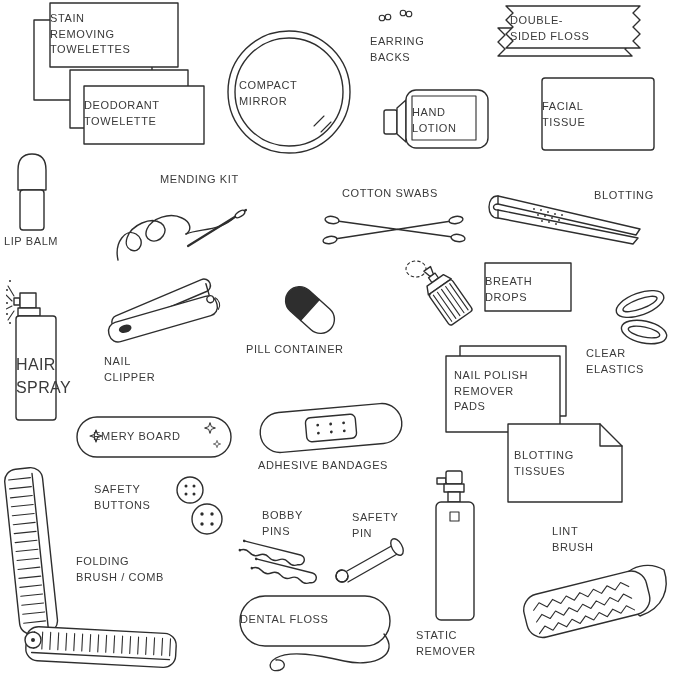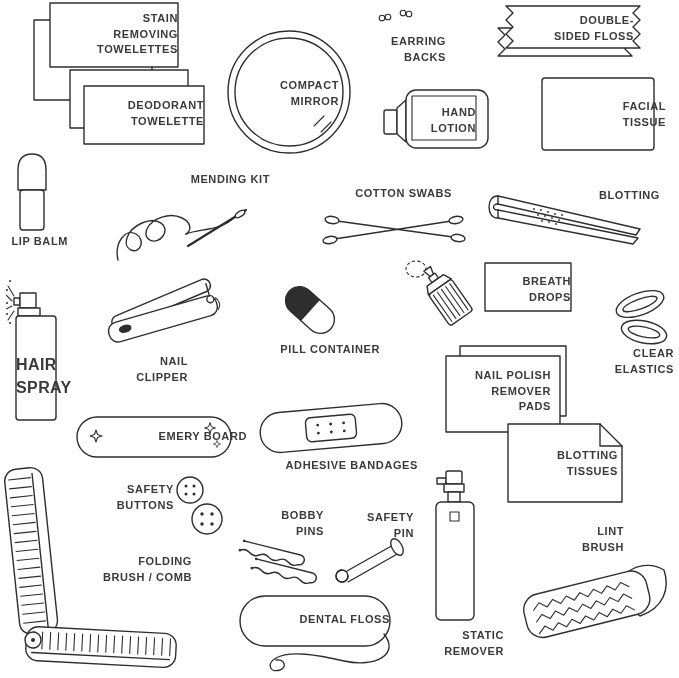--- a/index.html
+++ b/index.html
@@ -1,21 +1,21 @@
 <!DOCTYPE html>
 <html><head>
 <meta charset="utf-8">
 <style>
   html,body{margin:0;padding:0;background:#fff;}
   .canvas{position:relative;width:679px;height:678px;background:#ffffff;overflow:hidden;
           font-family:"Liberation Sans","DejaVu Sans",sans-serif;}
   .item{position:absolute;}
   .item>svg{position:absolute;left:0;top:0;display:block;}
-  .label{position:absolute;text-align:right;color:#3a3a3a;font-size:11px;line-height:1.42;
-         letter-spacing:0.6px;white-space:pre-line;font-weight:bold;}
+  .label{position:absolute;text-align:left;color:#3a3a3a;font-size:11px;line-height:1.42;
+         letter-spacing:0.6px;white-space:pre-line;}
   .fs10{font-size:16px;letter-spacing:0.4px;}
   .s{fill:none;stroke:#2e2e2e;stroke-width:1.4;stroke-linecap:round;stroke-linejoin:round;}
   .sf{fill:#ffffff;stroke:#2e2e2e;stroke-width:1.4;stroke-linejoin:round;}
   .ink{fill:#2e2e2e;stroke:none;}
   .thin{stroke-width:1.1;}
   .dash{stroke-dasharray:2.5 3;}
 </style>
 </head>
 <body>
 
@@ -217,21 +217,21 @@
     </svg>
     <div class="label" style="left:2px;top:64px;width:88px">CLEAR
 ELASTICS</div>
   </div>
 
   <div class="item" style="left:444px;top:344px;width:128px;height:92px">
     <svg width="128" height="92" viewBox="0 0 128 92">
       <rect class="sf" x="16" y="2" width="106" height="70"></rect>
       <rect class="sf" x="2" y="12" width="114" height="76"></rect>
     </svg>
-    <div class="label" style="left:17px;top:24px;width:90px">NAIL POLISH
+    <div class="label" style="left:10px;top:24px;width:90px">NAIL POLISH
 REMOVER
 PADS</div>
   </div>
 
   <div class="item" style="left:74px;top:408px;width:162px;height:56px">
     <svg width="162" height="56" viewBox="0 0 162 56">
       <rect class="sf" x="3" y="9" width="154" height="40" rx="20"></rect>
       <path class="sf thin" transform="translate(22,28)" d="M0,-6 L1.5,-1.5 L6,0 L1.5,1.5 L0,6 L-1.5,1.5 L-6,0 L-1.5,-1.5 Z"></path>
       <path class="sf thin" transform="translate(136,20) scale(0.9)" d="M0,-6 L1.5,-1.5 L6,0 L1.5,1.5 L0,6 L-1.5,1.5 L-6,0 L-1.5,-1.5 Z"></path>
       <path class="sf thin" transform="translate(143,36) scale(0.6)" d="M0,-6 L1.5,-1.5 L6,0 L1.5,1.5 L0,6 L-1.5,1.5 L-6,0 L-1.5,-1.5 Z"></path>

